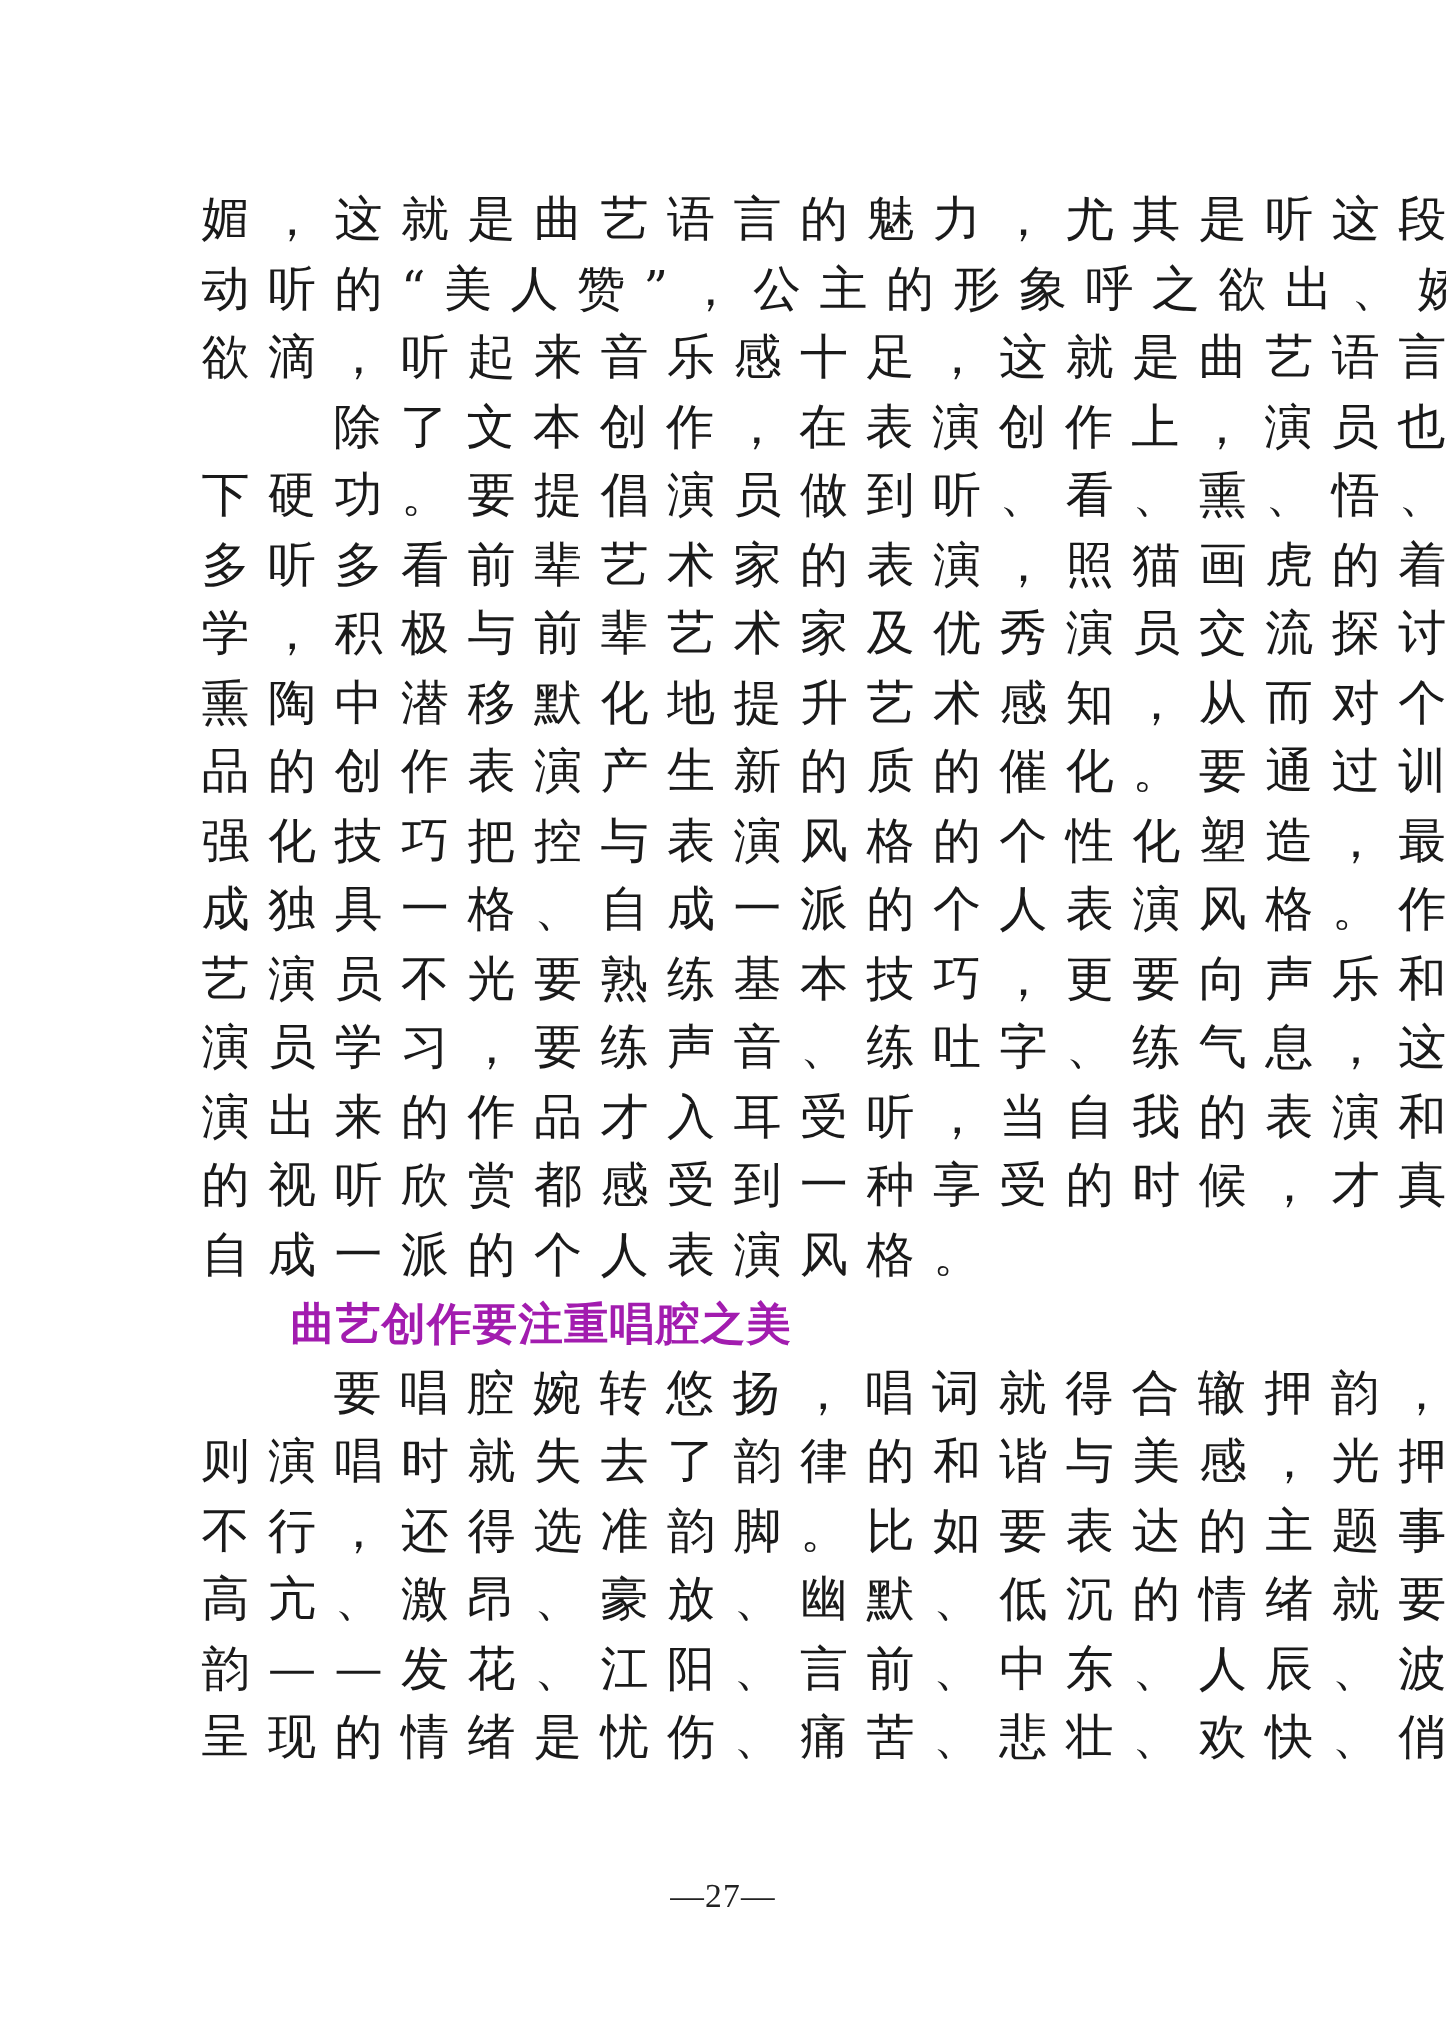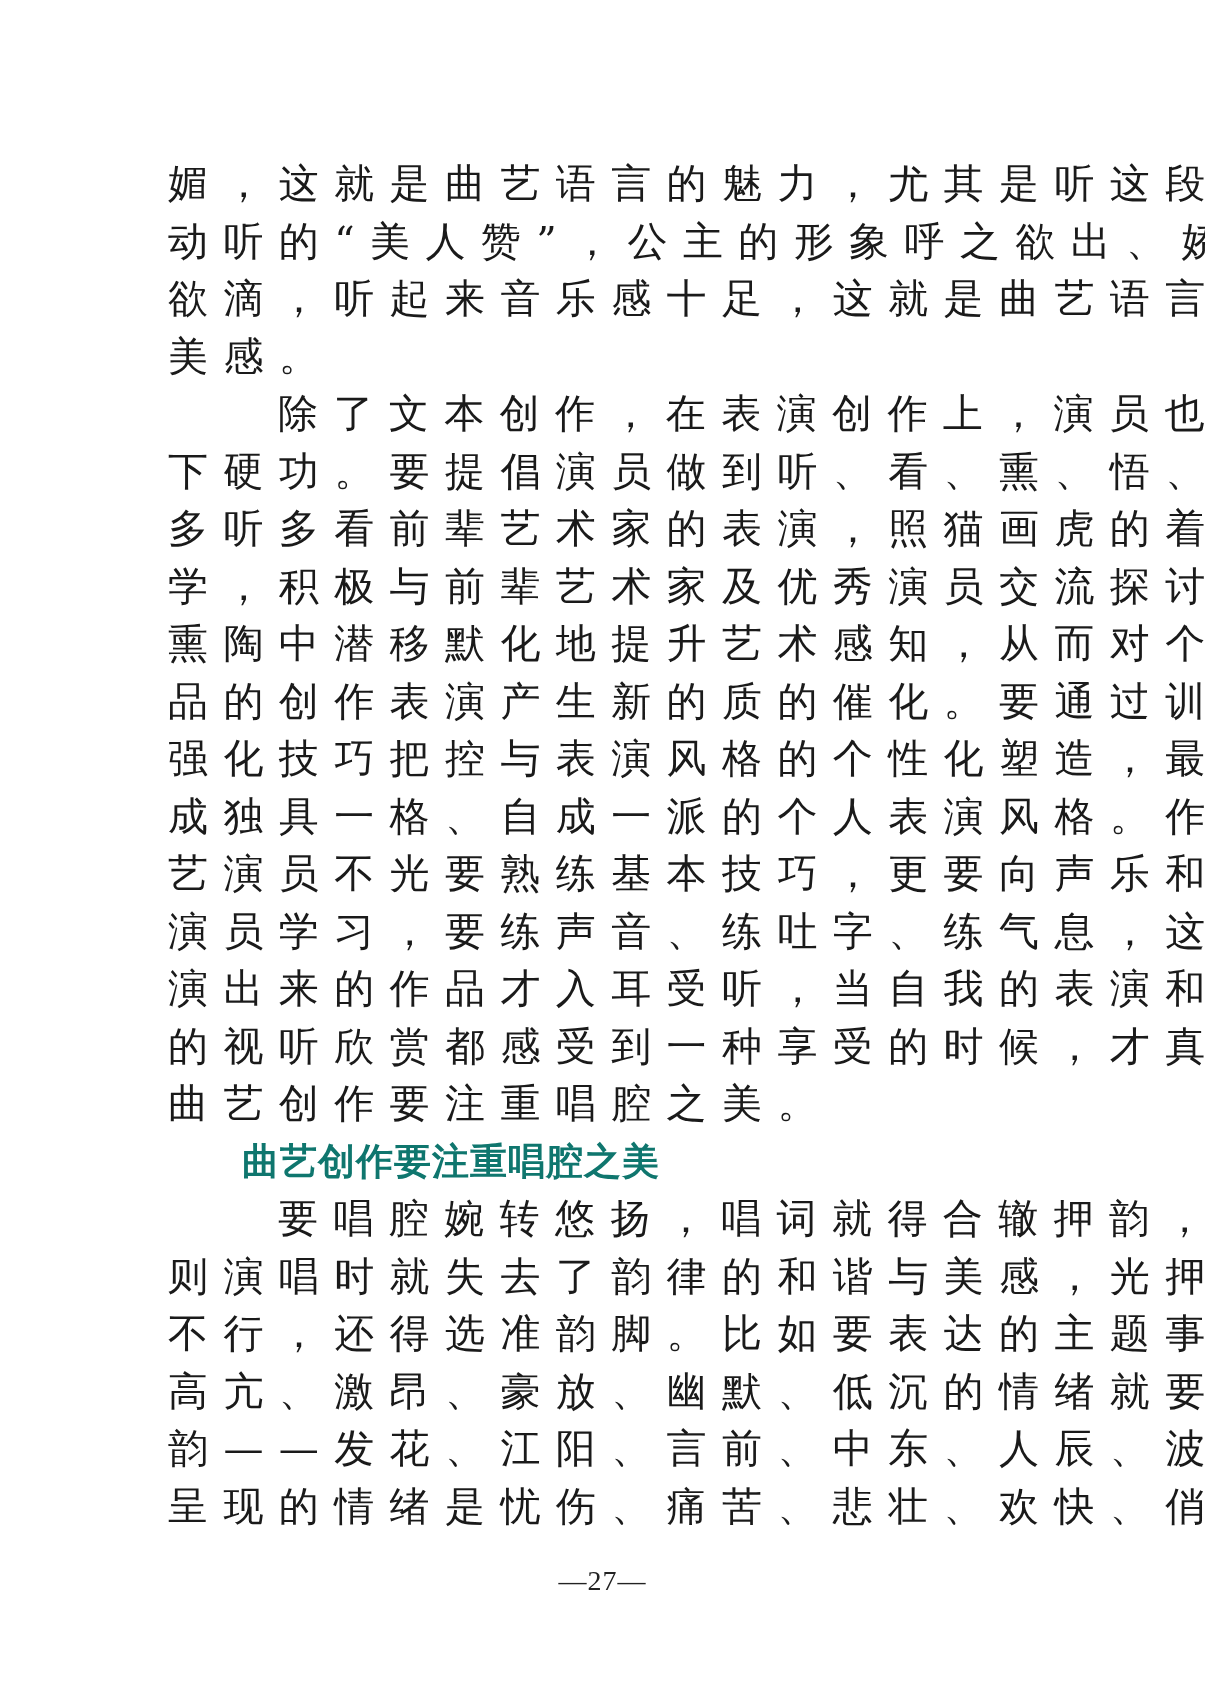--- a/index.html
+++ b/index.html
@@ -35,21 +35,21 @@
   .heading {
     display: block;
     height: 57.5px;
     line-height: 57.5px;
     font-size: 37px;
     font-weight: bold;
     font-family: "DejaVu Sans", "Liberation Sans", sans-serif;
     padding-left: 74px;
     letter-spacing: 1px;
     white-space: nowrap;
-    color: #0f766e;
+    color: #a21caf;
   }
   .page-number {
     position: absolute;
     left: 0;
     width: 1205px;
     top: 1565px;
     text-align: center;
     font-size: 28px;
     font-family: "Liberation Serif", "DejaVu Serif", serif;
     color: #222;
@@ -58,37 +58,36 @@
 </style>
 </head>
 <body>
 
 <div class="page">
 
   <div>
     <span class="line">媚，这就是曲艺语言的魅力，尤其是听这段俏丽</span>
     <span class="line">动听的“美人赞”，公主的形象呼之欲出、娇艳</span>
     <span class="line">欲滴，听起来音乐感十足，这就是曲艺语言的</span>
-    <span class="line">美感。</span>
   </div>
 
   <div>
     <span class="line indent">除了文本创作，在表演创作上，演员也需要</span>
     <span class="line">下硬功。要提倡演员做到听、看、熏、悟、练，</span>
     <span class="line">多听多看前辈艺术家的表演，照猫画虎的着手</span>
     <span class="line">学，积极与前辈艺术家及优秀演员交流探讨，在</span>
     <span class="line">熏陶中潜移默化地提升艺术感知，从而对个人作</span>
     <span class="line">品的创作表演产生新的质的催化。要通过训练来</span>
     <span class="line">强化技巧把控与表演风格的个性化塑造，最终形</span>
     <span class="line">成独具一格、自成一派的个人表演风格。作为曲</span>
     <span class="line">艺演员不光要熟练基本技巧，更要向声乐和戏曲</span>
     <span class="line">演员学习，要练声音、练吐字、练气息，这样表</span>
     <span class="line">演出来的作品才入耳受听，当自我的表演和观众</span>
     <span class="line">的视听欣赏都感受到一种享受的时候，才真正展</span>
-    <span class="line">曲艺创作要注重唱腔之美。</span>
+    <span class="line">自成一派的个人表演风格。</span>
   </div>
 
   <span class="heading">曲艺创作要注重唱腔之美</span>
 
   <div>
     <span class="line indent">要唱腔婉转悠扬，唱词就得合辙押韵，否</span>
     <span class="line">则演唱时就失去了韵律的和谐与美感，光押韵也</span>
     <span class="line">不行，还得选准韵脚。比如要表达的主题事件是</span>
     <span class="line">高亢、激昂、豪放、幽默、低沉的情绪就要选宽</span>
     <span class="line">韵——发花、江阳、言前、中东、人辰、波梭，要</span>

